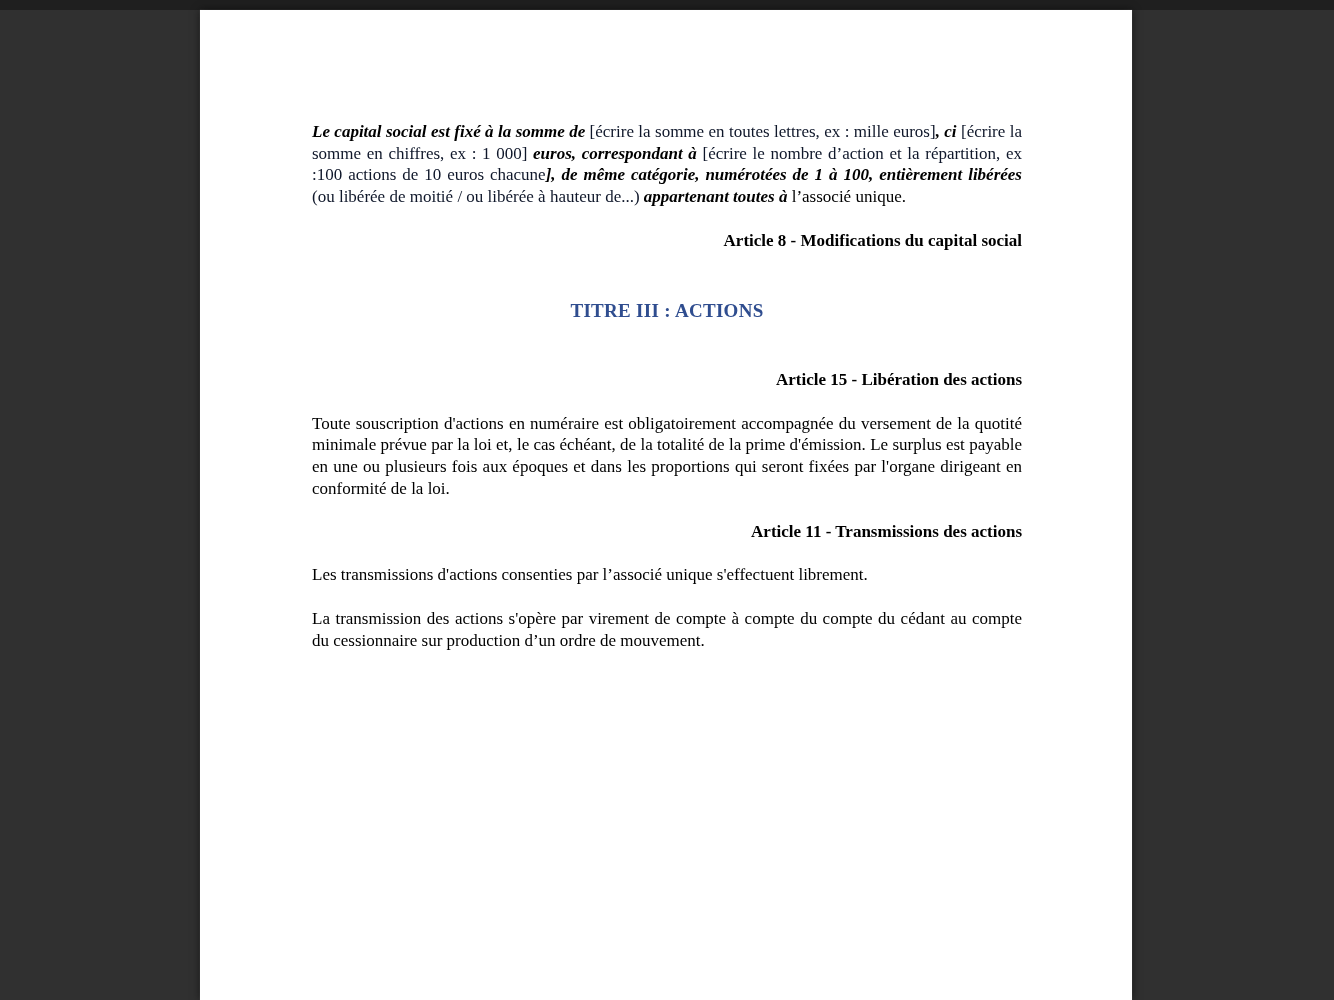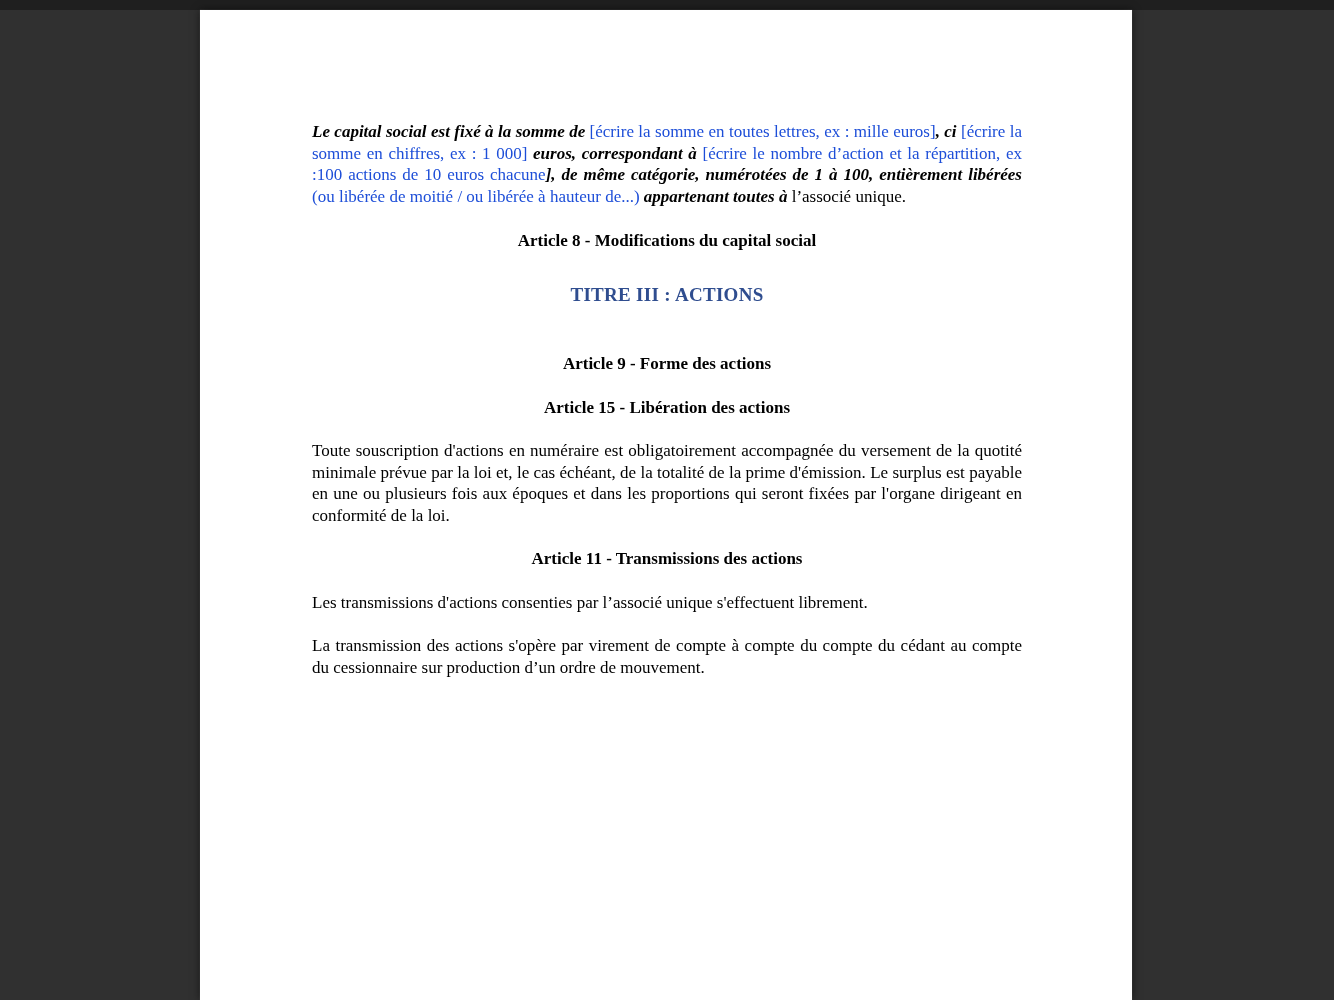--- a/index.html
+++ b/index.html
@@ -35,53 +35,52 @@
     line-height: 21.7px;
     color: #000000;
   }
   p.para {
     margin: 0 0 21.7px 0;
     text-align: justify;
   }
   p.h {
     margin: 0 0 21.7px 0;
     font-weight: bold;
-    text-align: center;
+    text-align: right;
   }
   p.title {
-    margin: 32px 0 46px 0;
+    margin: 48px 0 46px 0;
     font-size: 19px;
     line-height: 24px;
     font-weight: bold;
     color: #2f4d8f;
     text-align: center;
     letter-spacing: 0.3px;
   }
   .b  { font-weight: bold; font-style: italic; }
   .n  { font-weight: normal; }
-  .ph { color: #1d4ed8; font-weight: normal; }
+  .ph { color: #0f172a; font-weight: normal; }
 </style>
 </head>
 <body>
 
 <div class="top-strip"></div>
 
 <div class="page">
   <div class="content">
 
     <p class="para">
       <span class="b">Le capital social est fixé à la somme de </span><span class="ph">[écrire la somme en toutes lettres, ex : mille euros]</span><span class="b">, ci </span><span class="ph">[écrire la somme en chiffres, ex : 1 000]</span><span class="b"> euros, correspondant à </span><span class="ph">[écrire le nombre d’action et la répartition, ex :100 actions de 10 euros chacune</span><span class="b">], de même catégorie, numérotées de 1 à 100, entièrement libérées </span><span class="ph">(ou libérée de moitié / ou libérée à hauteur de...)</span><span class="b"> appartenant toutes à </span><span class="n">l’associé unique.</span>
     </p>
 
     <p class="h">Article 8 - Modifications du capital social</p>
 
 
     <p class="title">TITRE III : ACTIONS</p>
 
-    <p class="h">Article 9 - Forme des actions</p>
 
 
 
 
     <p class="h">Article 15 - Libération des actions</p>
 
     <p class="para">Toute souscription d'actions en numéraire est obligatoirement accompagnée du versement de la quotité minimale prévue par la loi et, le cas échéant, de la totalité de la prime d'émission. Le surplus est payable en une ou plusieurs fois aux époques et dans les proportions qui seront fixées par l'organe dirigeant en conformité de la loi.</p>
 
     <p class="h">Article 11 - Transmissions des actions</p>
 

